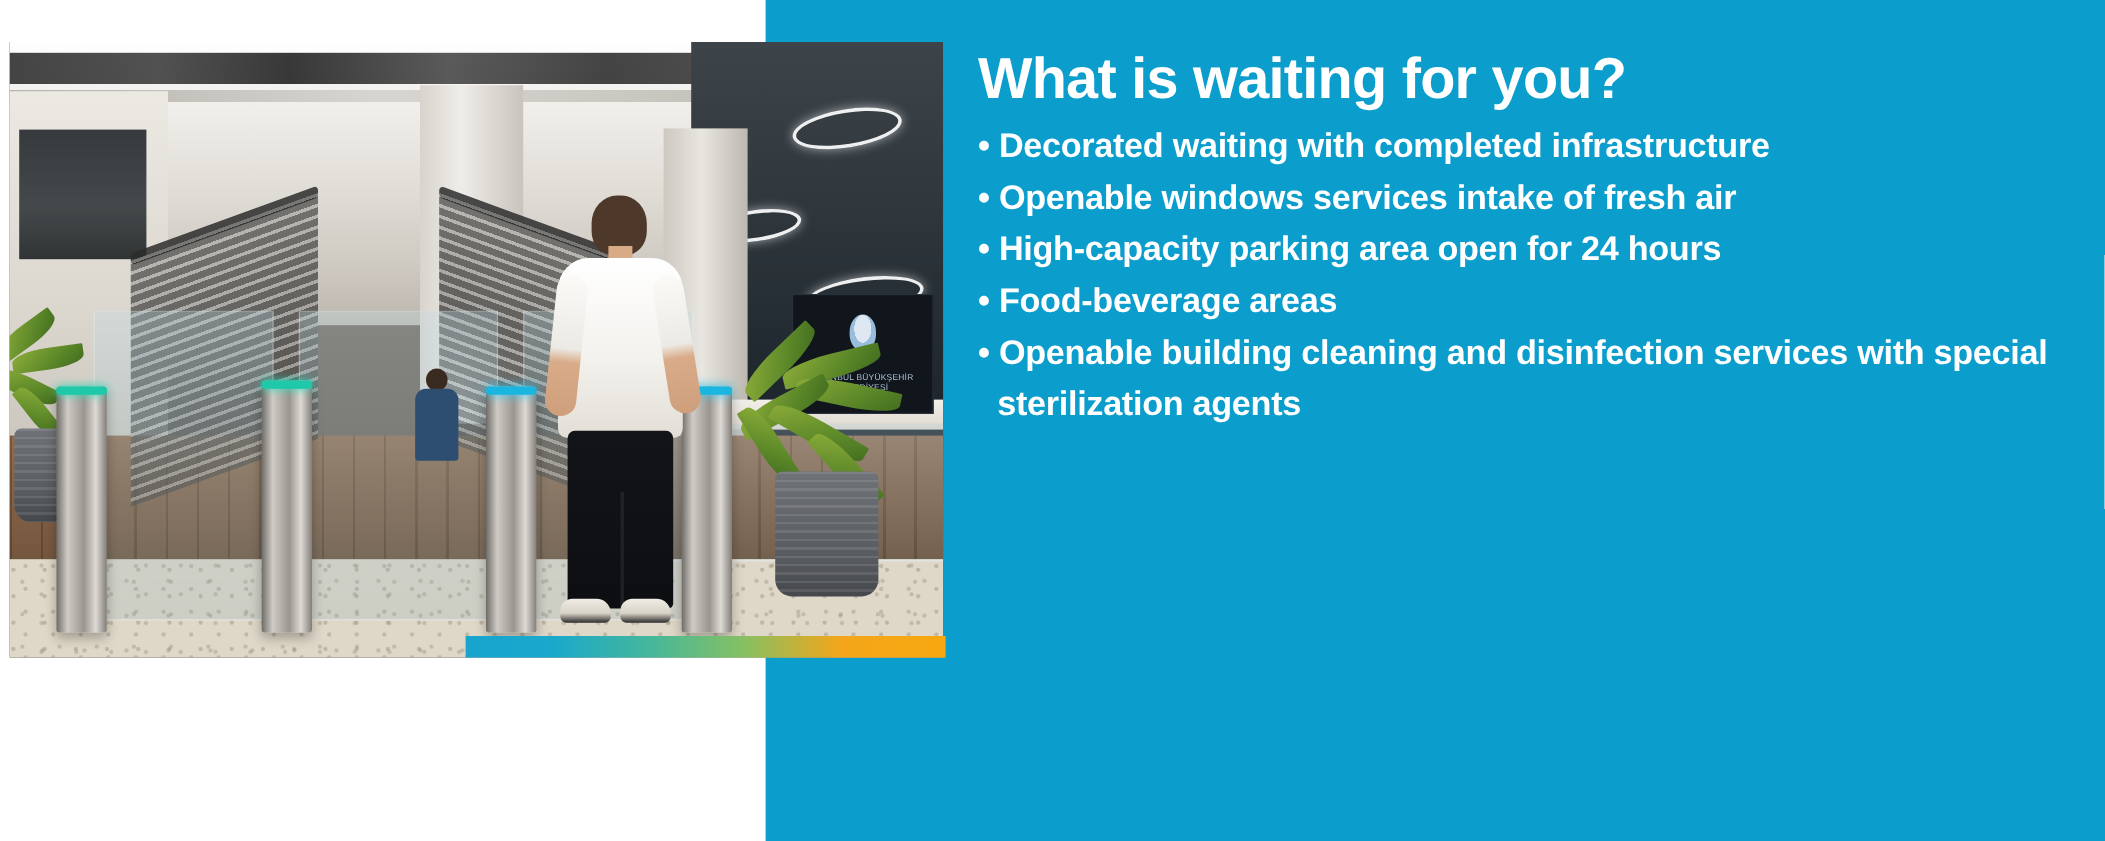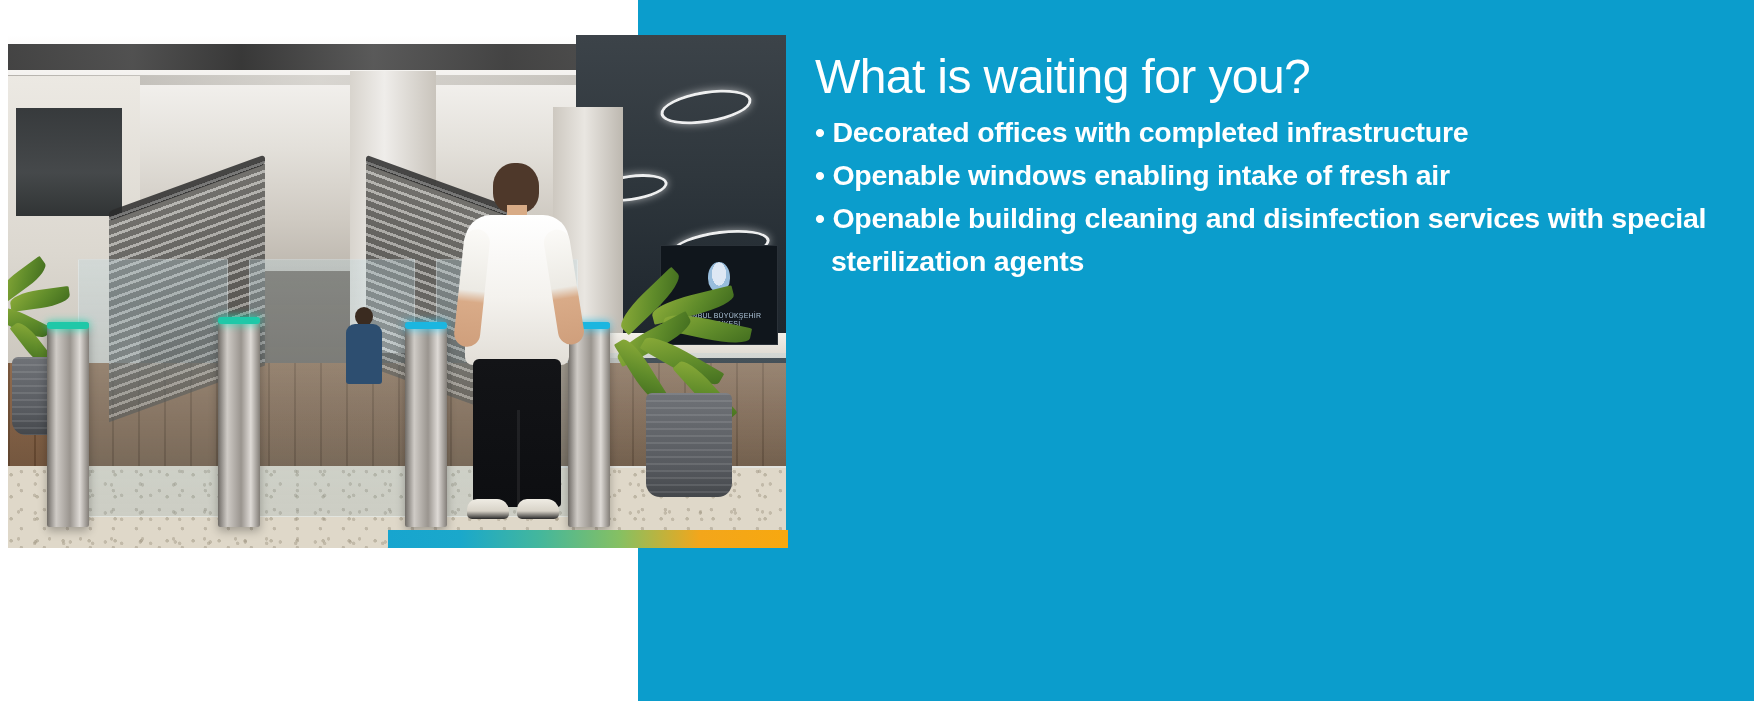--- a/index.html
+++ b/index.html
@@ -274,24 +274,24 @@
   
   .content {
     position: absolute;
     left: 815px;
     top: 36px;
     width: 925px;
   }
   .headline {
     color: #ffffff;
     font-size: 48px;
-    font-weight: normal;
+    font-weight: bold;
     line-height: 56px;
     letter-spacing: -0.6px;
-    margin: 13px 0 6px 0;
+    margin: 3px 0 6px 0;
     white-space: nowrap;
   }
   .bullet-list {
     list-style: none;
     margin: 0;
     padding: 0;
   }
   .bullet-list li {
     color: #ffffff;
     font-size: 28.5px;
@@ -397,19 +397,21 @@
       </div>
 
     </div>
   </div>
 
   <div class="accent-bar"></div>
 
   <div class="content">
     <h1 class="headline">What is waiting for you?</h1>
     <ul class="bullet-list">
-      <li>• Decorated offices with completed infrastructure</li>
-      <li>• Openable windows enabling intake of fresh air</li>
+      <li>• Decorated waiting with completed infrastructure</li>
+      <li>• Openable windows services intake of fresh air</li>
+      <li>• High-capacity parking area open for 24 hours</li>
+      <li>• Food-beverage areas</li>
       <li>• Openable building cleaning and disinfection services with special sterilization agents</li>
     </ul>
   </div>
 
 </div>
 
 </body></html>

